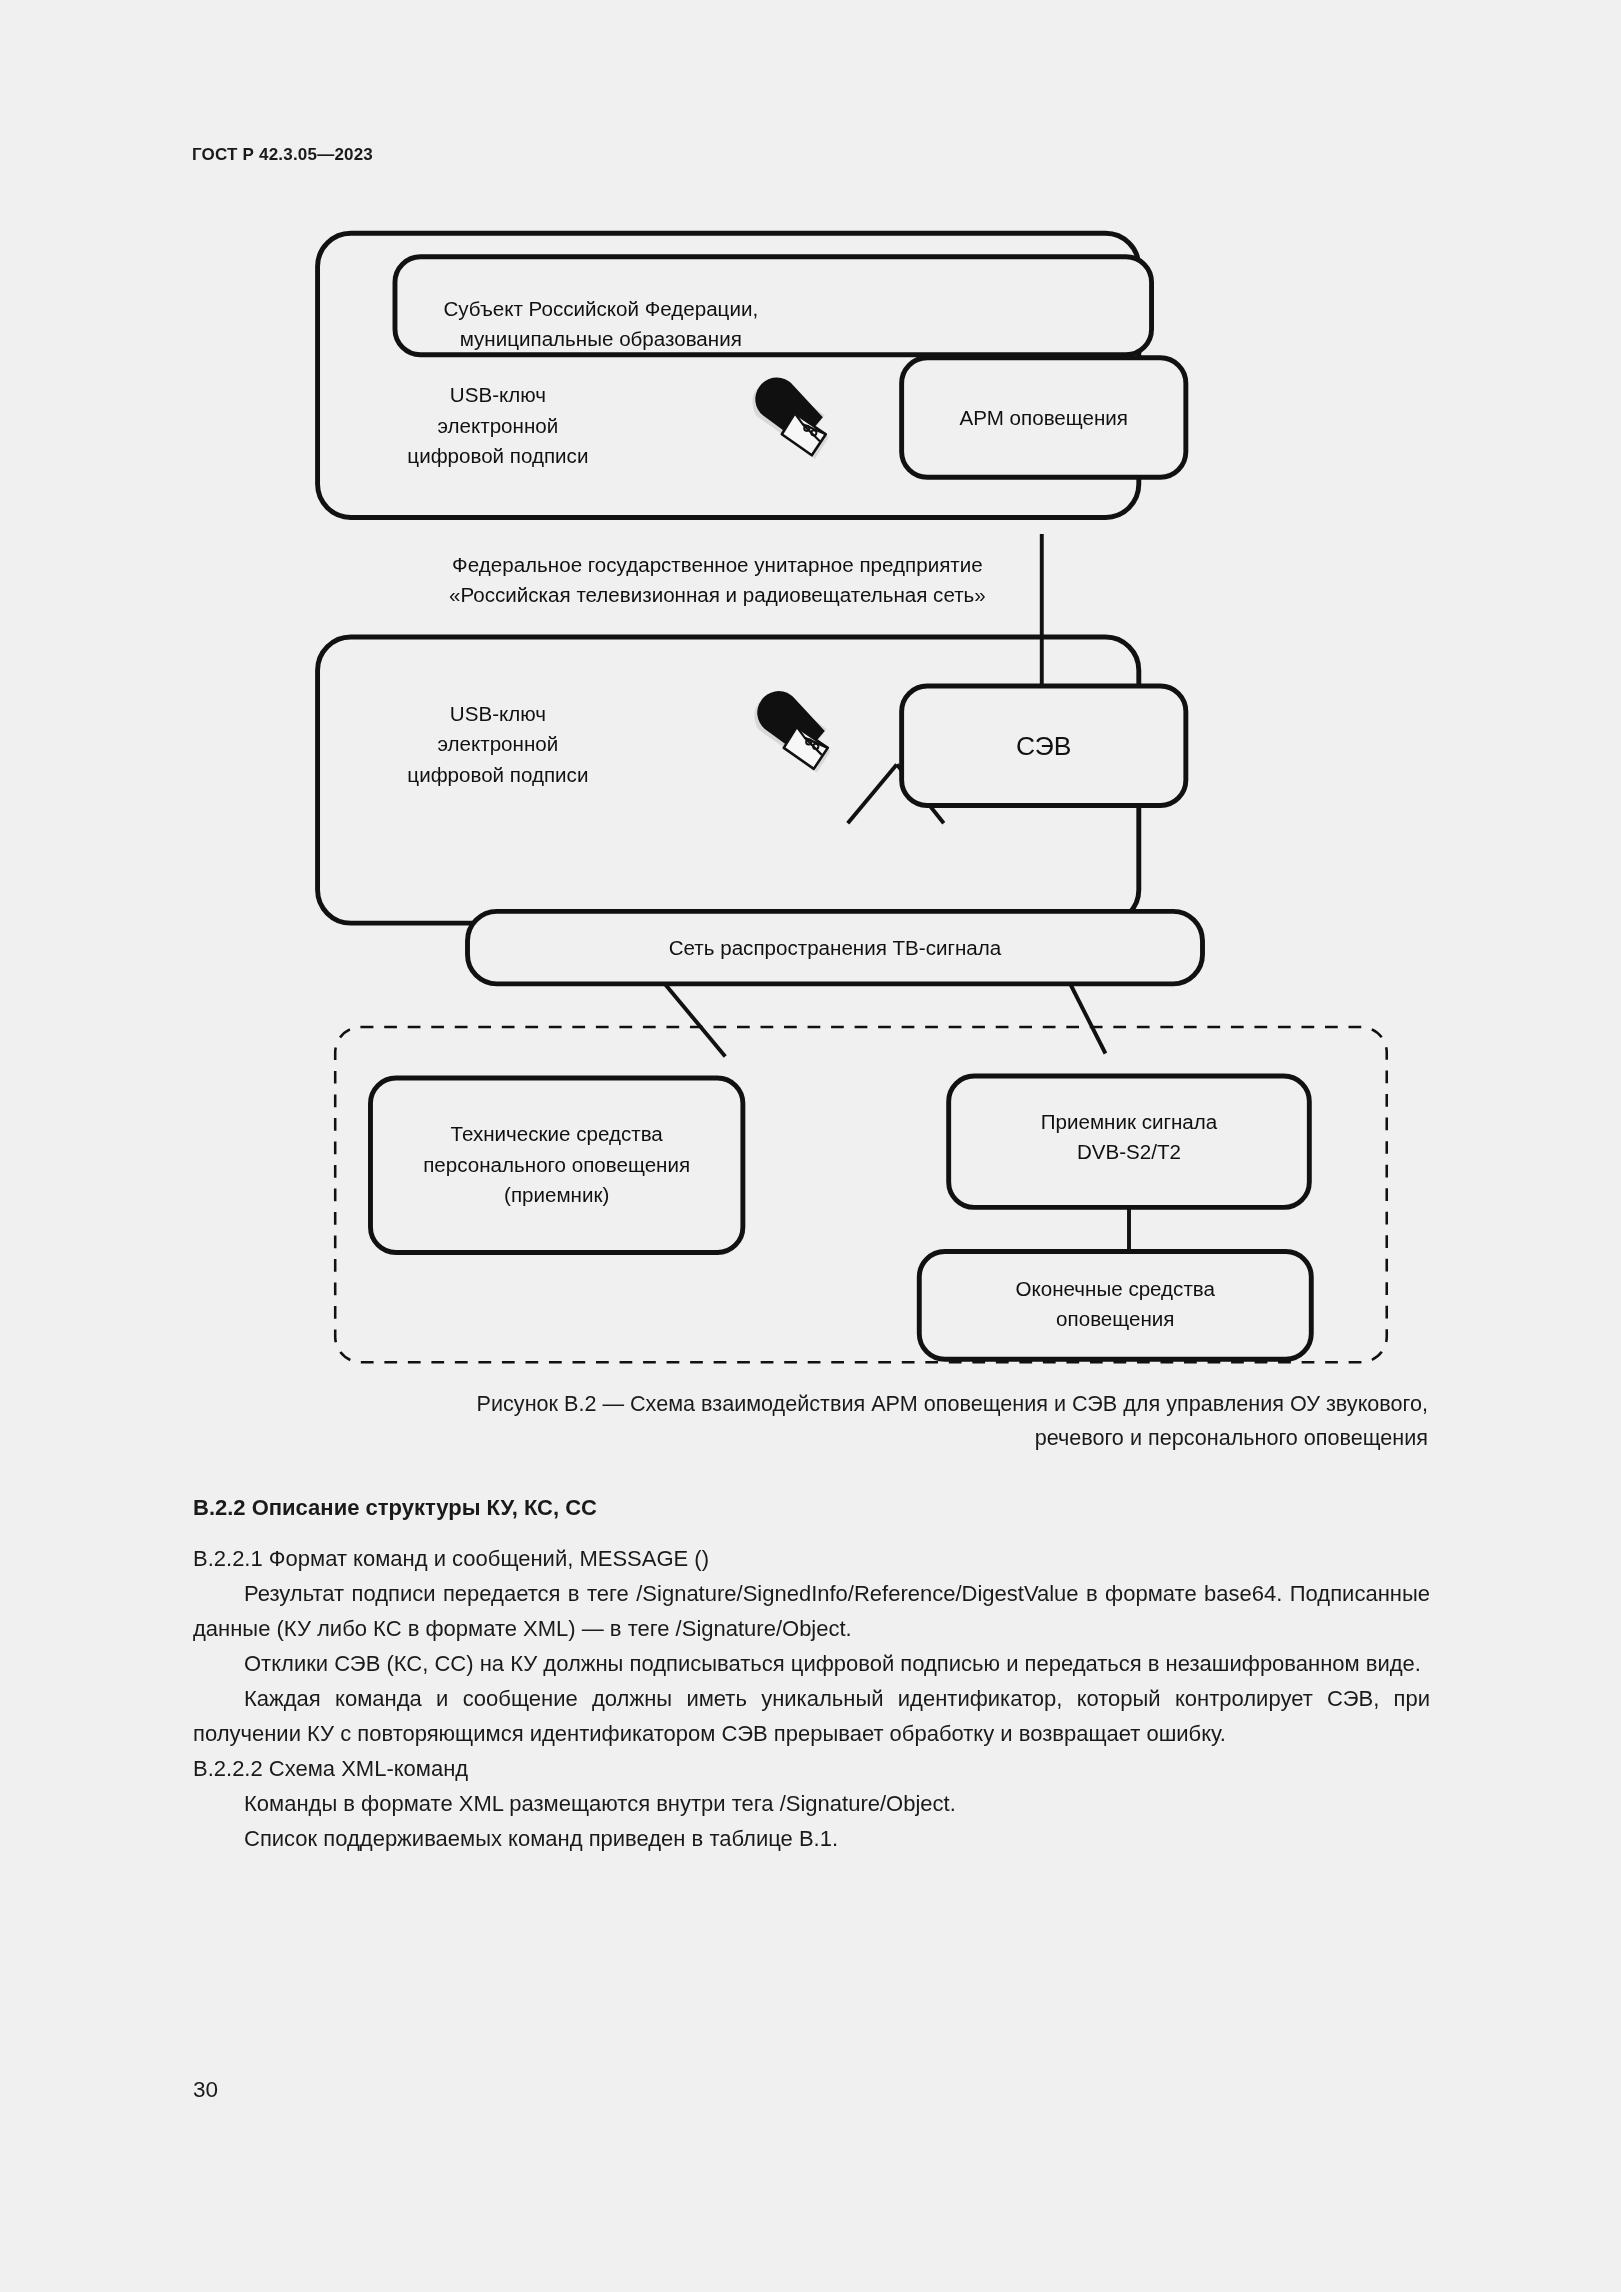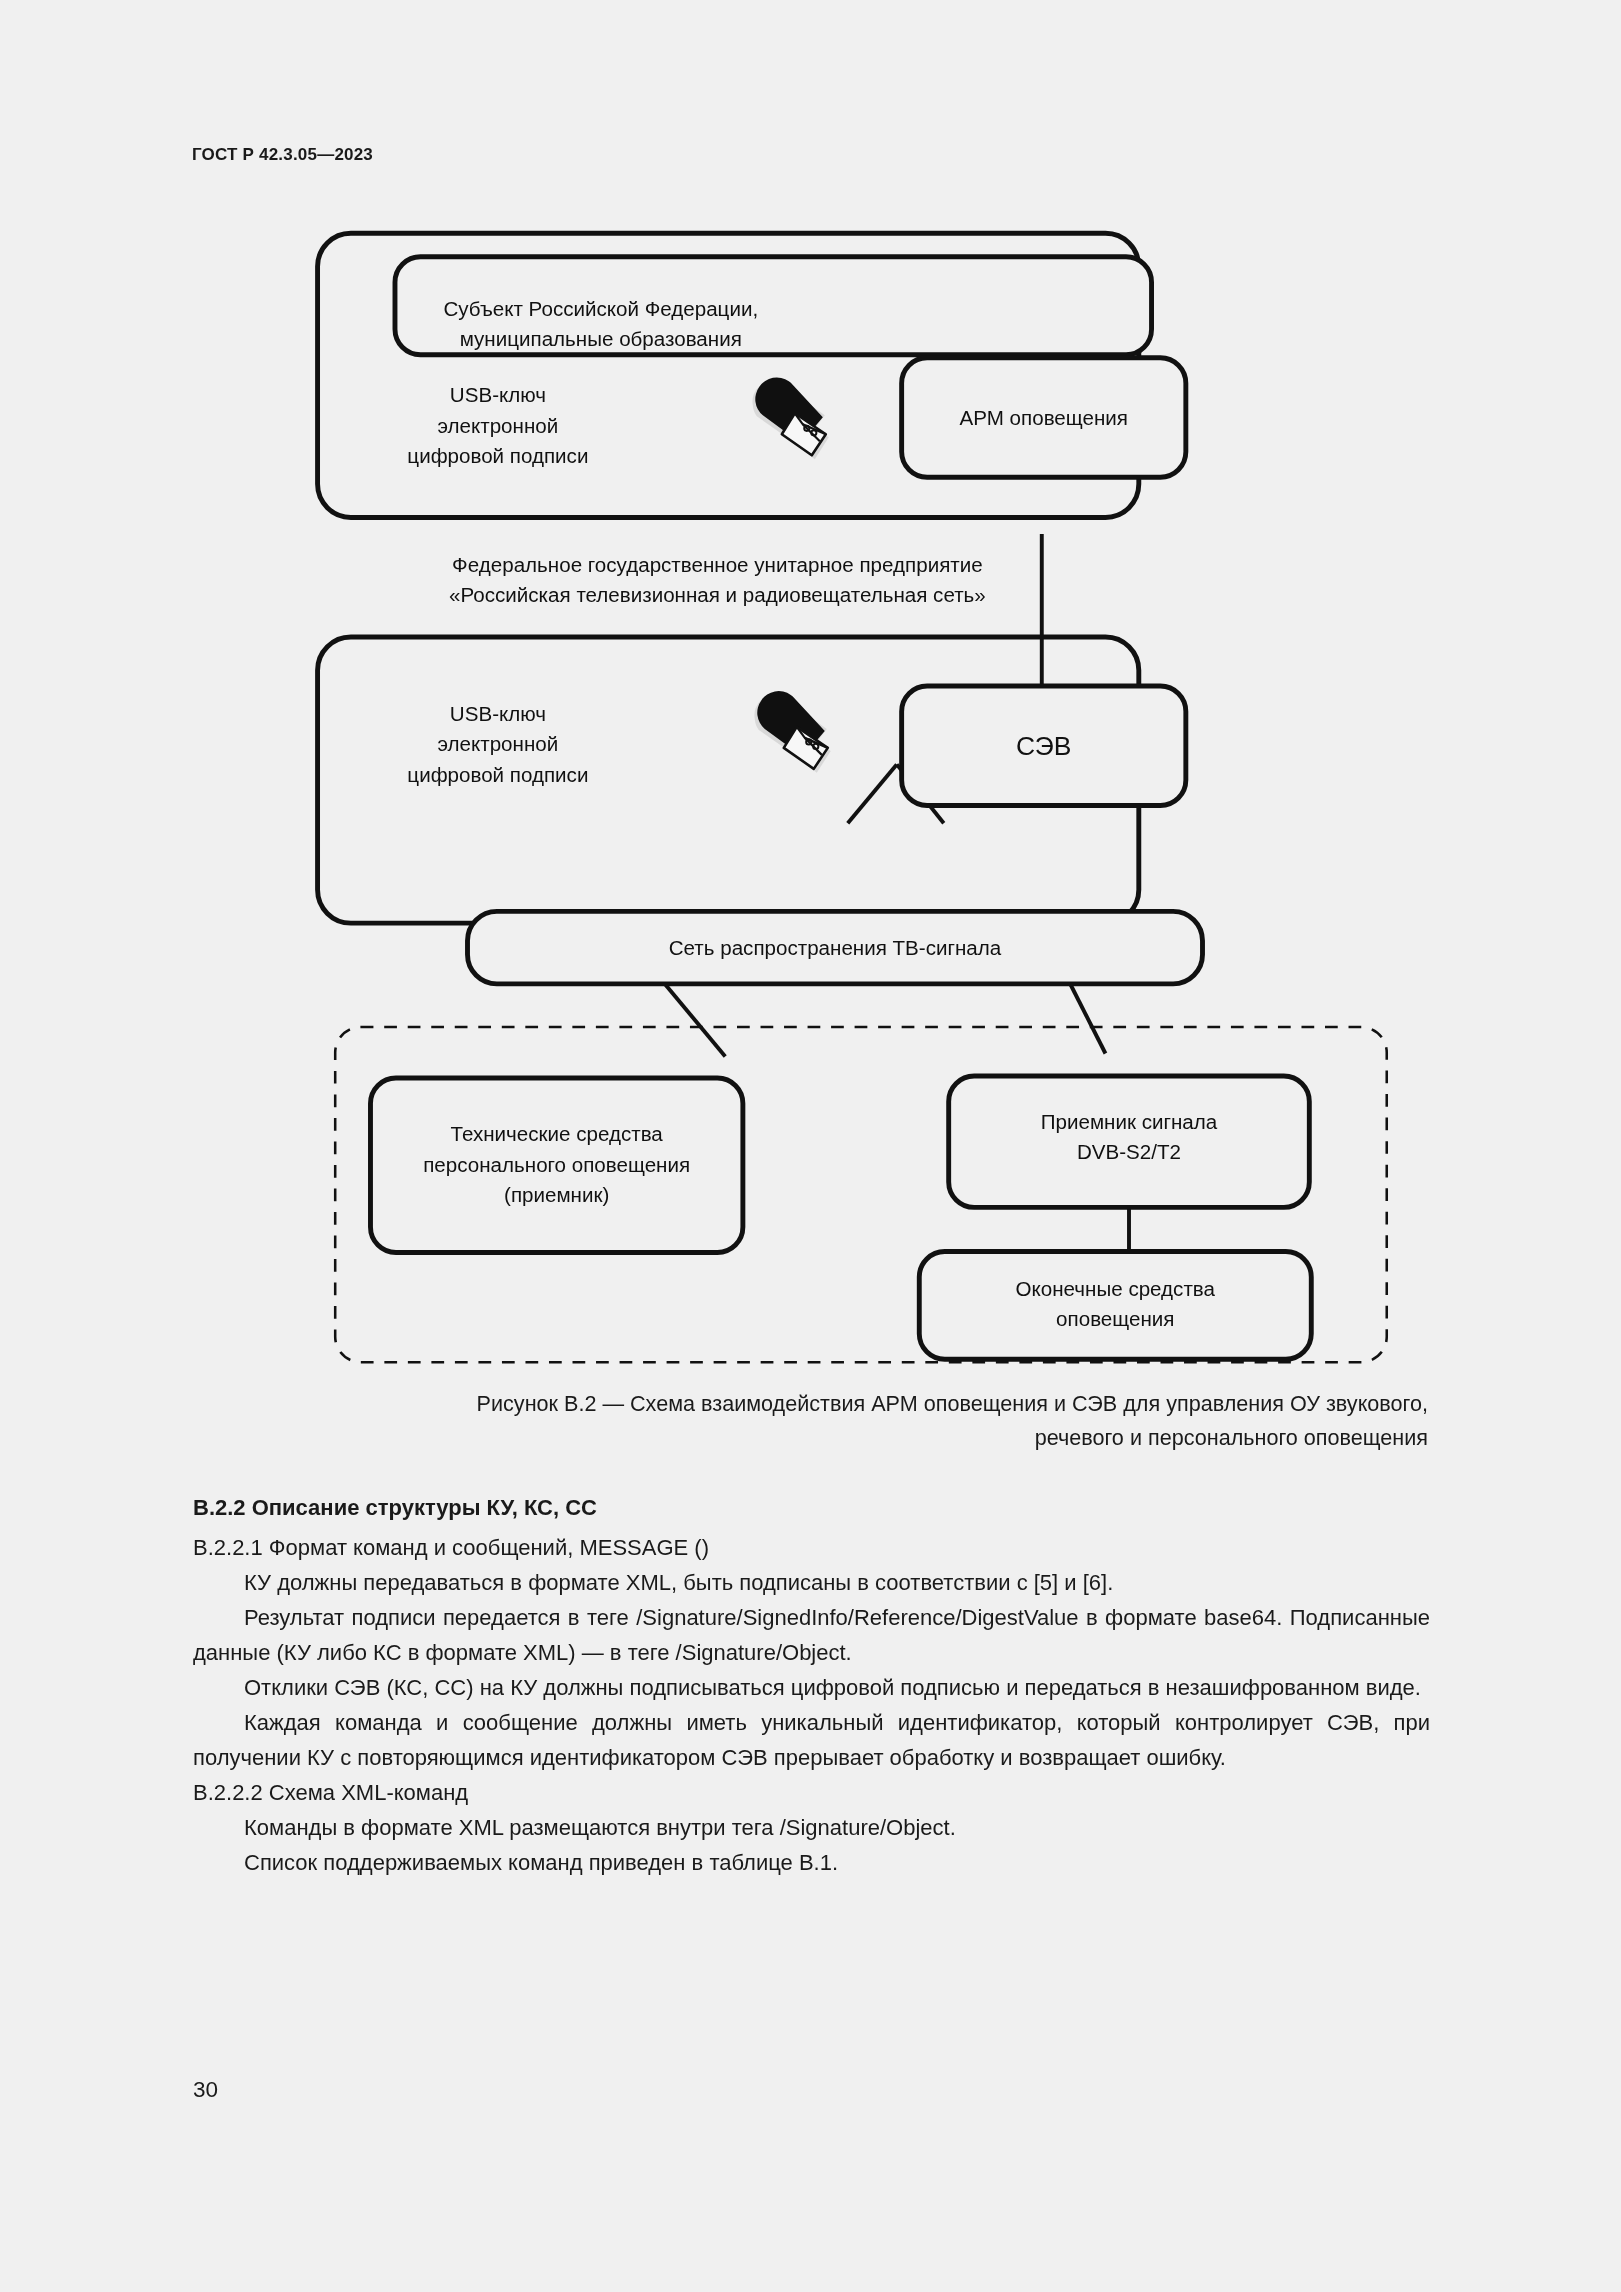--- a/index.html
+++ b/index.html
@@ -68,21 +68,21 @@
   }
   .body-text p {
     margin: 0 0 0 0;
     text-align: justify;
     text-justify: inter-word;
   }
   .body-text p.indent { text-indent: 51px; }
   .body-text p.heading {
     font-weight: bold;
     text-indent: 0;
-    margin-bottom: 5px;
+    margin-bottom: 16px;
   }
   .body-text p.sub { text-indent: 0; margin-bottom: 0; }
 
   
   .page-number {
     position: absolute;
     left: 193px;
     top: 2077px;
     font-size: 22.5px;
   }
@@ -203,21 +203,20 @@
 </div>
 
 <div class="fig-caption">
   <div>Рисунок В.2 — Схема взаимодействия АРМ оповещения и СЭВ для управления ОУ звукового,</div>
   <div>речевого и персонального оповещения</div>
 </div>
 
 <div class="body-text">
   <p class="heading">В.2.2  Описание структуры КУ, КС, СС</p>
   <p class="sub">В.2.2.1  Формат команд и сообщений, MESSAGE ()</p>
-  <p class="indent">КУ должны передаваться в формате XML, быть подписаны в соответствии с [5] и [6].</p>
   <p class="indent">Результат подписи передается в теге /Signature/SignedInfo/Reference/DigestValue в формате base64. Подписанные данные (КУ либо КС в формате XML) — в теге /Signature/Object.</p>
   <p class="indent">Отклики СЭВ (КС, СС) на КУ должны подписываться цифровой подписью и передаться в незашифрованном виде.</p>
   <p class="indent">Каждая команда и сообщение должны иметь уникальный идентификатор, который контролирует СЭВ, при получении КУ с повторяющимся идентификатором СЭВ прерывает обработку и возвращает ошибку.</p>
   <p class="sub">В.2.2.2  Схема XML-команд</p>
   <p class="indent">Команды в формате XML размещаются внутри тега /Signature/Object.</p>
   <p class="indent">Список поддерживаемых команд приведен в таблице В.1.</p>
 </div>
 
 <div class="page-number">30</div>
 

